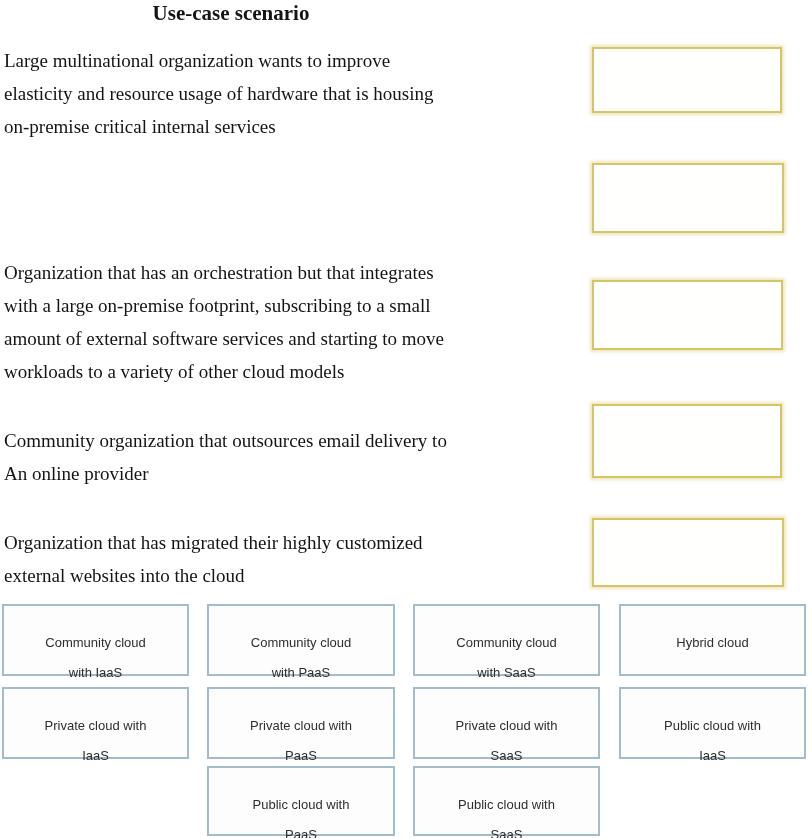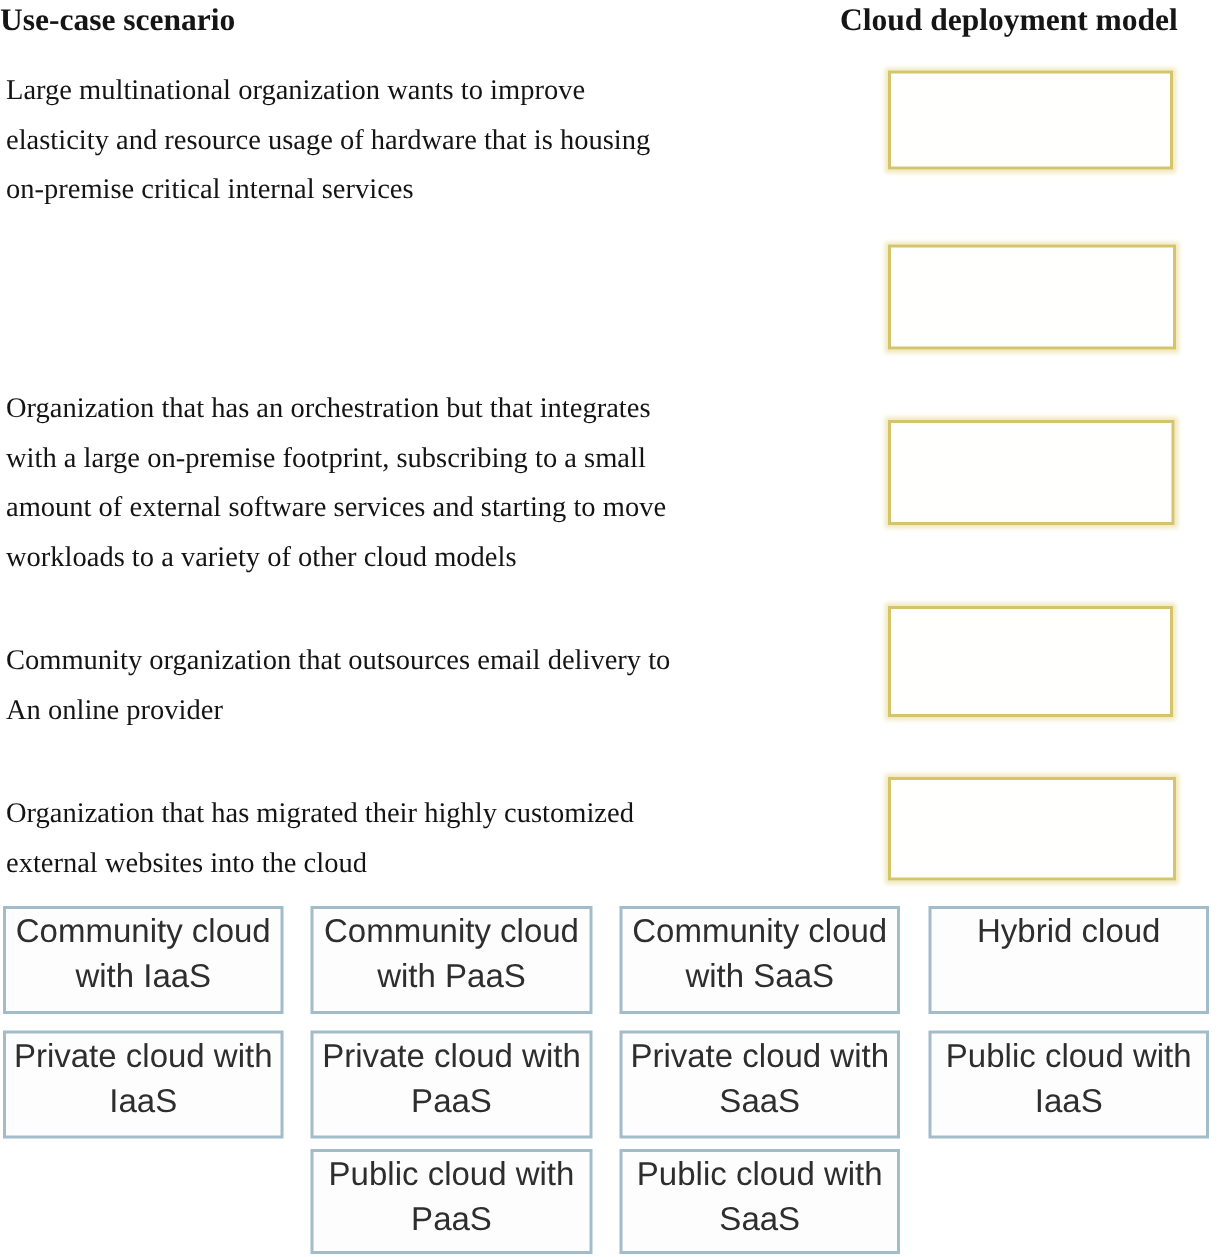--- a/index.html
+++ b/index.html
@@ -16,20 +16,21 @@
     position:relative;
     width:812px;height:838px;
     background:var(--page-bg);
     overflow:hidden;
     font-family:"Liberation Serif","DejaVu Serif",serif;
   }
   .hdr{
     position:absolute;top:1px;
     font-weight:bold;font-size:21px;line-height:24px;
     color:var(--header-text);
+    text-align:center;
     white-space:nowrap;
   }
   .hdr-left{left:0;width:462px;}
   .hdr-right{left:560px;width:252px;}
   .scenario{
     position:absolute;left:4px;width:580px;
     font-size:19px;line-height:33px;
     color:var(--body-text);
     white-space:pre-line;
   }
@@ -53,43 +54,42 @@
   .dz3{top:280px;height:70px;width:191px;}
   .dz4{top:404px;height:74px;}
   .dz5{top:518px;height:69px;width:192px;}
   .tile{
     position:absolute;
     box-sizing:border-box;
     width:187px;height:72px;
     background:#fdfdfd;
     border:2px solid var(--option-border);
     font-family:"Liberation Sans","DejaVu Sans",sans-serif;
-    font-size:22px;line-height:30px;
+    font-size:13px;line-height:30px;
     color:var(--option-text);
     text-align:center;
-    padding-top:0;
+    padding-top:22px;
     white-space:pre-line;
     cursor:grab;
     user-select:none;
   }
   .r1{top:604px;}
   .r2{top:687px;}
   .r3{top:766px;height:70px;}
   .c1{left:2px;}
   .c2{left:207px;width:188px;}
   .c3{left:413px;}
   .c4{left:619px;}
 </style>
 </head>
 <body>
 
 <div class="stage">
 
   <div class="hdr hdr-left">Use-case scenario</div>
-  <div class="hdr hdr-right">Cloud deployment model</div>
 
   <div class="scenario s1">Large multinational organization wants to improve
 elasticity and resource usage of hardware that is housing
 on-premise critical internal services</div>
   <div class="scenario s3">Organization that has an orchestration but that integrates
 with a large on-premise footprint, subscribing to a small
 amount of external software services and starting to move
 workloads to a variety of other cloud models</div>
   <div class="scenario s4">Community organization that outsources email delivery to
 An online provider</div>

